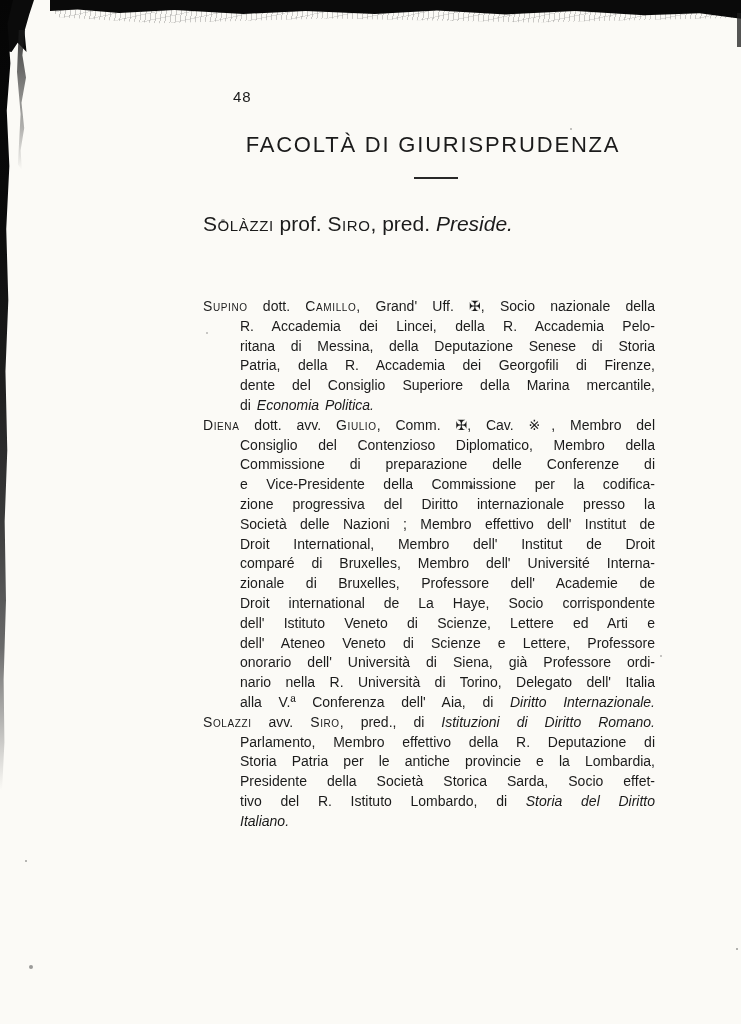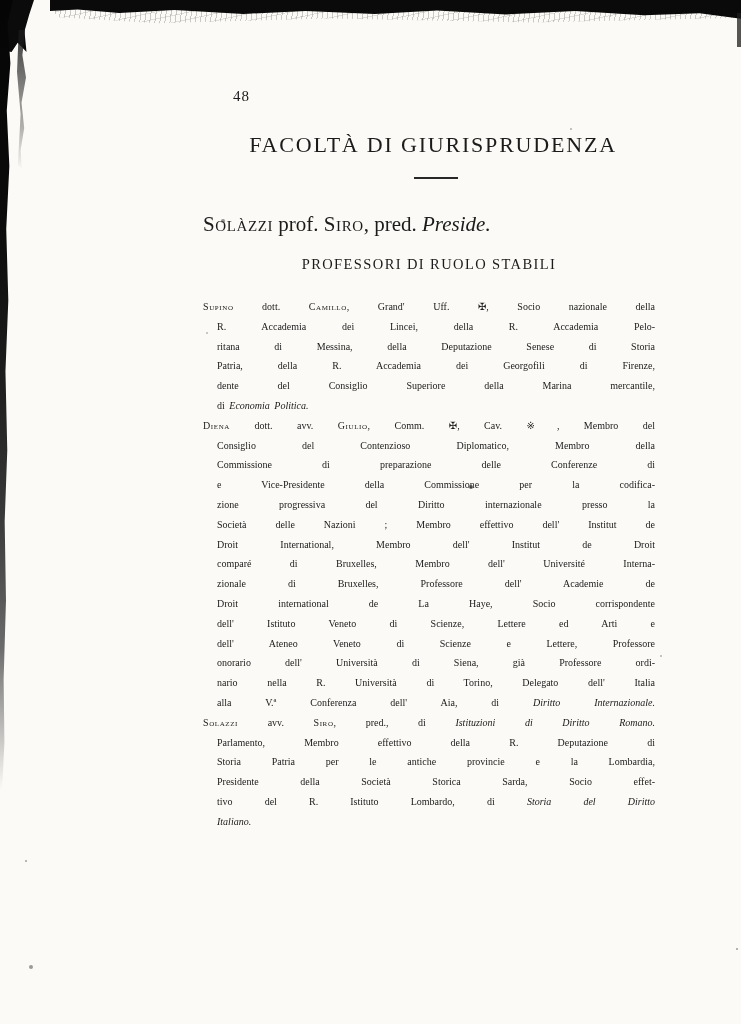--- a/index.html
+++ b/index.html
@@ -2,21 +2,21 @@
 <html><head>
 <meta charset="utf-8">
 <style>
   html,body{margin:0;padding:0;}
   body{background:#e8e8e6;}
   .page{
     position:relative;
     width:741px;height:1024px;
     background:var(--paper,#fbfaf6);
     overflow:hidden;
-    font-family:Liberation Serif, serif;
+    font-family:Liberation Sans, sans-serif;
     color:var(--ink,#1b1b1b);
     margin:0 auto;
   }
   
   .top-band{
     position:absolute;top:0;left:50px;right:0;height:24px;
     background:#0a0a0a;
     clip-path:polygon(0 0,100% 0,100% 78%,94% 55%,86% 64%,76% 46%,66% 60%,56% 44%,47% 58%,37% 46%,28% 58%,18% 42%,10% 54%,4% 40%,0 46%);
   }
   .top-noise{
@@ -63,46 +63,45 @@
     white-space:nowrap;text-indent:8px;
   }
   .divider{position:absolute;top:177px;left:414px;width:44px;height:2px;background:#282828;}
   .dean-line{position:absolute;top:212px;left:203px;font-size:21px;}
   .section-heading{
     position:absolute;top:256px;left:203px;width:452px;
     text-align:center;font-size:14.5px;letter-spacing:1.4px;white-space:nowrap;
   }
   .body-block{
     position:absolute;top:297px;left:203px;width:452px;
-    font-size:10px;line-height:19.8px;
+    font-size:14px;line-height:19.8px;
   }
   .bl{text-align:justify;text-align-last:justify;}
   .bl.flush{text-align:left;text-align-last:left;word-spacing:2px;}
-  .bl.cont{margin-left:14px;}
+  .bl.cont{margin-left:37px;}
   .sc{font-variant:small-caps;letter-spacing:.6px;}
   .i{font-style:italic;}
 </style>
 </head>
 <body>
 
 <div class="page" style="--ink: #1b1b1b; --paper: #fbfaf6;">
 
   <div class="top-band"></div>
   <div class="top-noise"></div>
   <div class="corner-blob"></div>
   <div class="left-strip"></div>
   <div class="left-streak2"></div>
   <div class="right-streak"></div>
   <div class="specks"></div>
 
   <div class="pagenum">48</div>
   <div class="title">FACOLTÀ DI GIURISPRUDENZA</div>
   <div class="divider"></div>
   <div class="dean-line"><span class="sc">Solàzzi</span><span> prof. </span><span class="sc">Siro</span><span>, pred. </span><span class="i">Preside.</span></div>
-  <div class="section-heading">PROFESSORI DI RUOLO STABILI</div>
   <div class="body-block">
       <div>
         <div class="bl"><span class="sc">Supino</span><span> dott. </span><span class="sc">Camillo</span><span>, Grand' Uff. ✠, Socio nazionale della</span></div>
         <div class="bl cont"><span>R. Accademia dei Lincei, della R. Accademia Pelo-</span></div>
         <div class="bl cont"><span>ritana di Messina, della Deputazione Senese di Storia</span></div>
         <div class="bl cont"><span>Patria, della R. Accademia dei Georgofili di Firenze,</span></div>
         <div class="bl cont"><span>dente del Consiglio Superiore della Marina mercantile,</span></div>
         <div class="bl cont flush"><span>di </span><span class="i">Economia Politica.</span></div>
       </div>
       <div>

